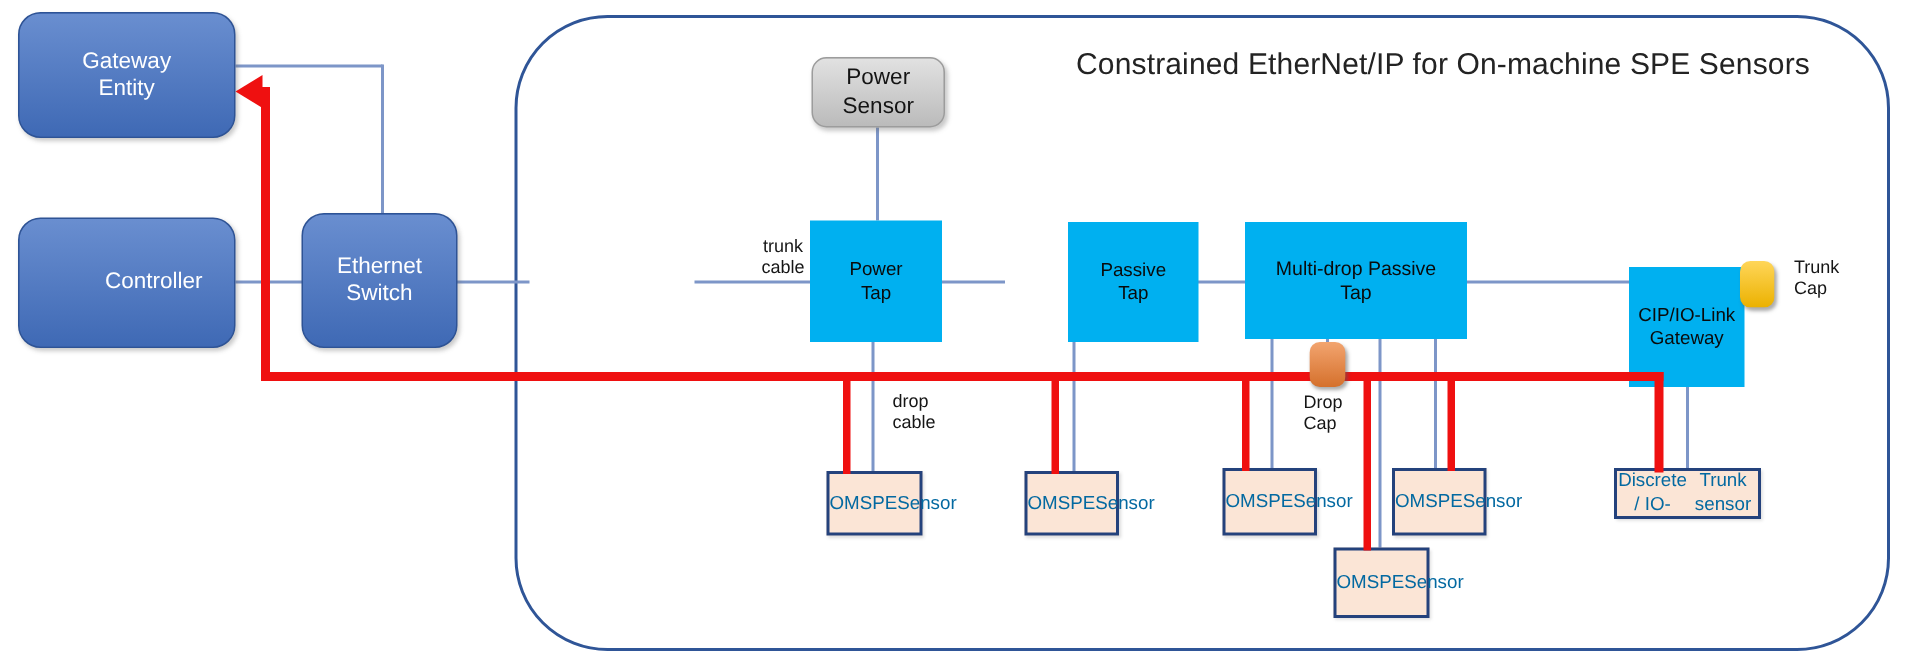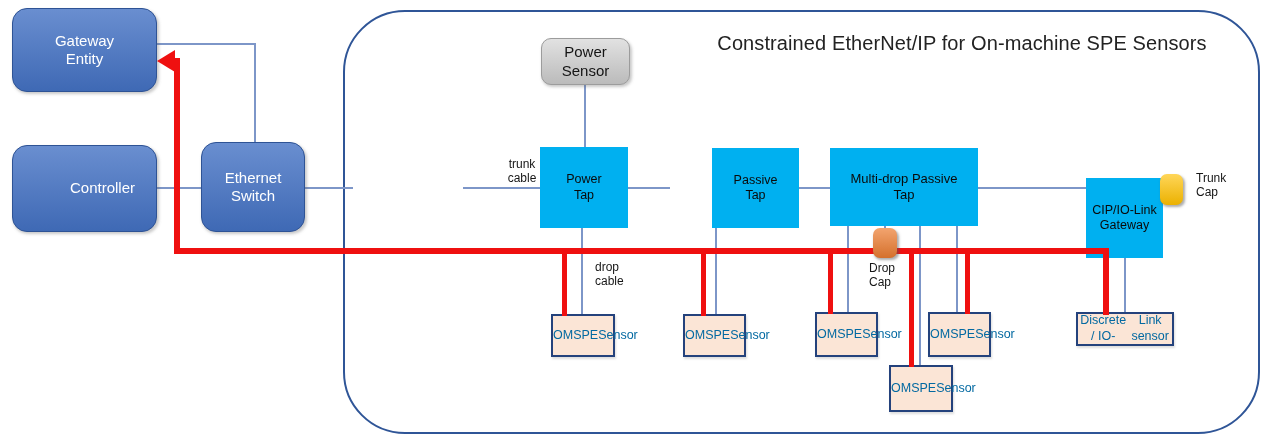--- a/index.html
+++ b/index.html
@@ -159,21 +159,21 @@
   <div class="sensor" style="left:889px;top:365px;width:64px;height:47px;">
     <span>OMSPE</span>
     <span>Sensor</span>
   </div>
   <div class="sensor" style="left:928px;top:312px;width:63px;height:45px;">
     <span>OMSPE</span>
     <span>Sensor</span>
   </div>
   <div class="sensor" style="left:1076px;top:312px;width:98px;height:34px;">
     <span>Discrete / IO-</span>
-    <span>Link sensor</span>
+    <span>Trunk sensor</span>
   </div>
 
   <div class="lbl" style="left:498px;top:157px;width:48px;text-align:center;">trunk cable</div>
   <div class="lbl" style="left:595px;top:260px;width:42px;">drop cable</div>
   <div class="lbl" style="left:869px;top:261px;width:38px;">Drop Cap</div>
   <div class="lbl" style="left:1196px;top:171px;width:44px;">Trunk Cap</div>
 
 </div>
 
 </body></html>

